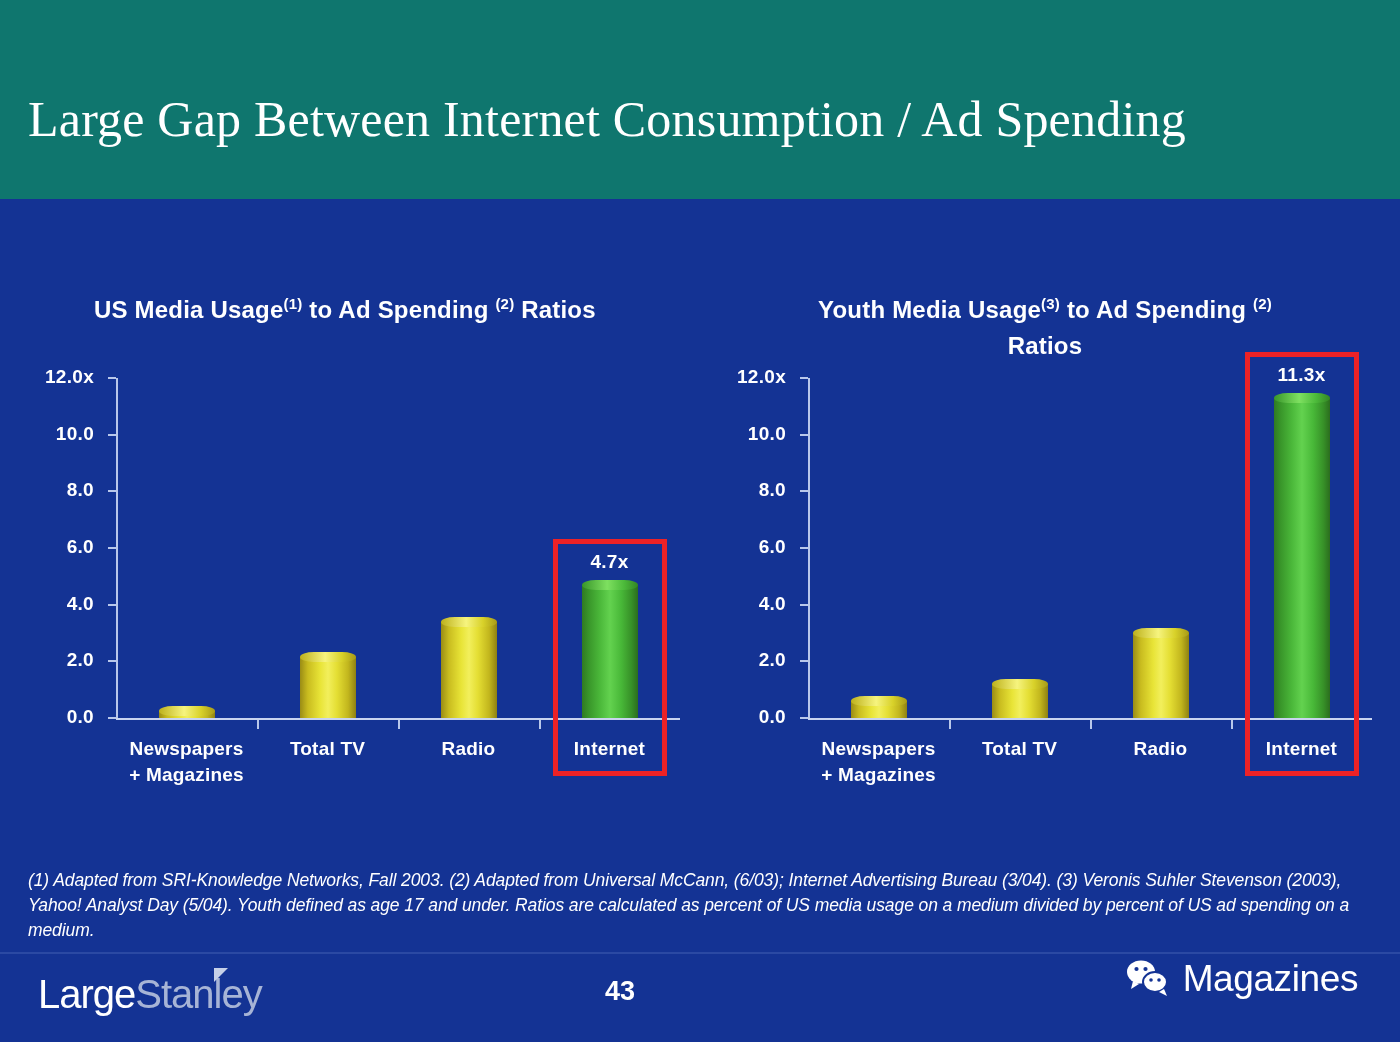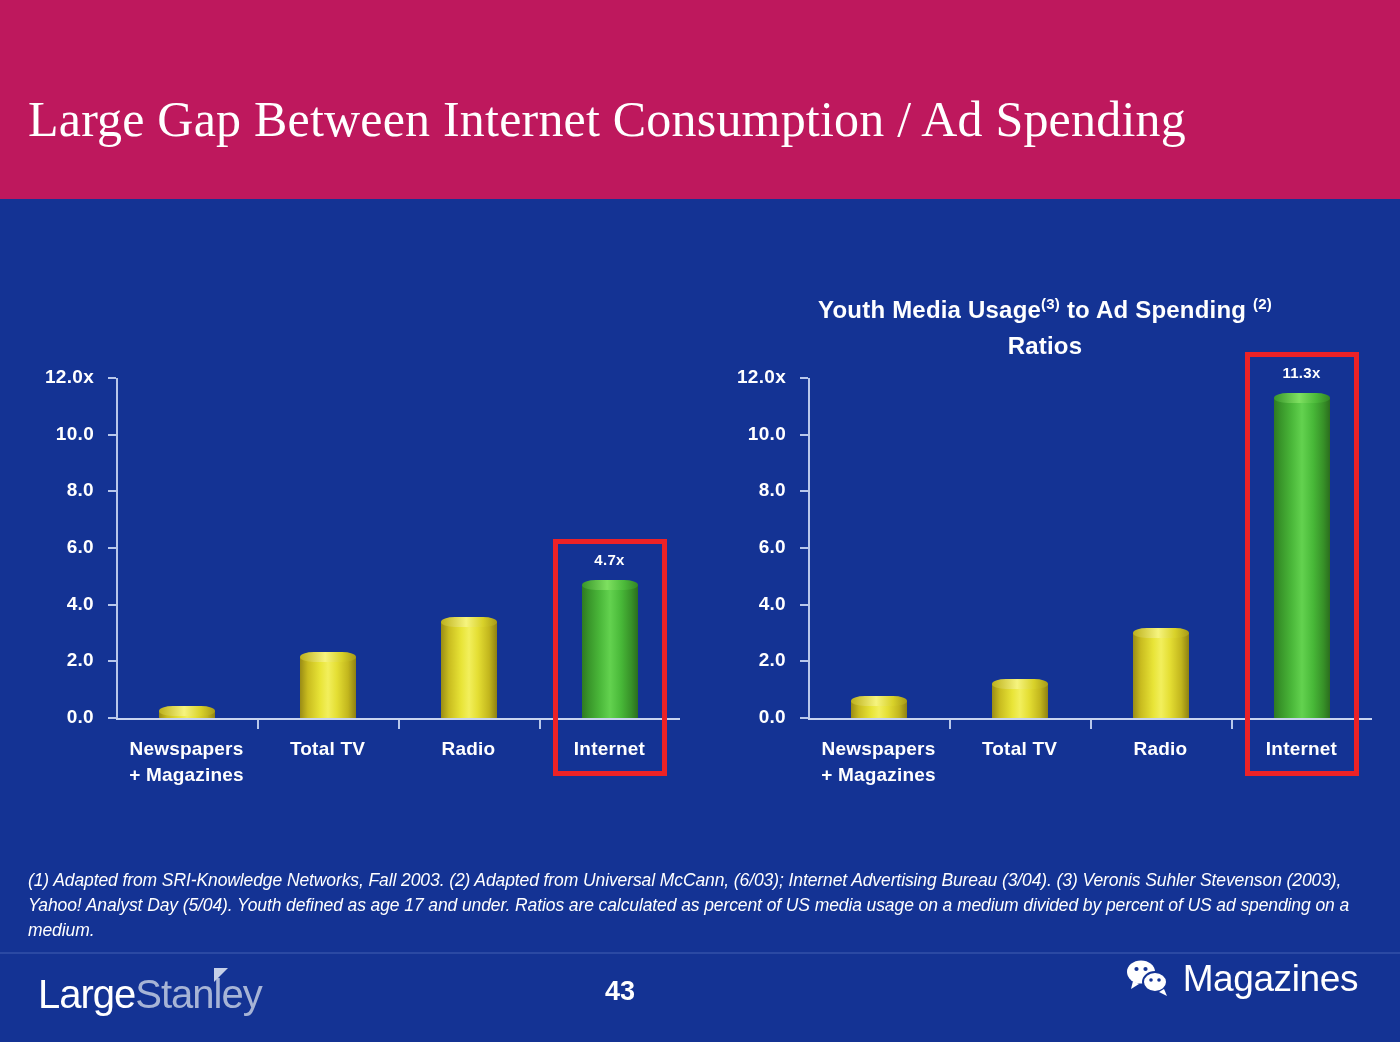--- a/index.html
+++ b/index.html
@@ -15,21 +15,21 @@
     overflow: hidden;
     font-family: "Liberation Sans", sans-serif;
   }
 
   
   #header {
     position: absolute;
     left: 0; top: 0;
     width: 1400px;
     height: 199px;
-    background: #be185d;
+    background: #0f766e;
   }
   #slide-title {
     position: absolute;
     left: 28px;
     top: 90px;
     font-family: "Liberation Serif", serif;
     font-size: 50px;
     font-weight: 400;
     color: #ffffff;
     letter-spacing: 0.2px;
@@ -144,21 +144,21 @@
     background: linear-gradient(to right, #bdb11c, #f6f47e 45%, #d8d129 75%, #a79a17);
   }
   .bar.green .cap {
     background: linear-gradient(to right, #39962a, #7ee060 45%, #4cba3a 75%, #33852444);
     background: linear-gradient(to right, #39962a, #7ee060 45%, #4cba3a 75%, #338524);
   }
 
   .value-label {
     position: absolute;
     color: #ffffff;
-    font-size: 15px;
+    font-size: 19px;
     font-weight: bold;
     text-align: center;
     letter-spacing: 0.3px;
   }
 
   .highlight-box {
     position: absolute;
     border: 5px solid #ec2227;
     box-sizing: border-box;
     pointer-events: none;
@@ -234,20 +234,23 @@
 </head>
 <body>
 
 <div id="slide">
 
   <div id="header">
     <div id="slide-title">Large Gap Between Internet Consumption / Ad Spending</div>
   </div>
 
   <div class="panel" id="panel-left">
+    <div class="panel-title">
+      <span>US Media Usage</span><sup>(1)</sup><span> to Ad Spending </span><sup>(2)</sup><span> Ratios</span>
+    </div>
     <div class="plot" id="plot-left">
         <div class="axis-line-v" style="left: 108px; top: 106px; height: 342px;"></div>
         <div class="axis-line-h" style="left: 108px; top: 446px; width: 564px;"></div>
         <div class="tick" style="left: 100px; top: 445px;"></div>
         <div class="ylabel" style="left: 12px; top: 434px;">0.0</div>
         <div class="tick" style="left: 100px; top: 388.333px;"></div>
         <div class="ylabel" style="left: 12px; top: 377.333px;">2.0</div>
         <div class="tick" style="left: 100px; top: 331.667px;"></div>
         <div class="ylabel" style="left: 12px; top: 320.667px;">4.0</div>
         <div class="tick" style="left: 100px; top: 275px;"></div>

